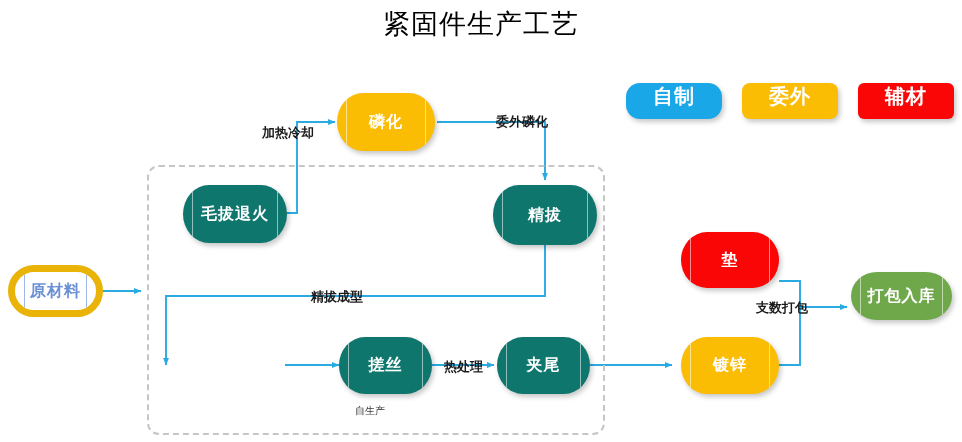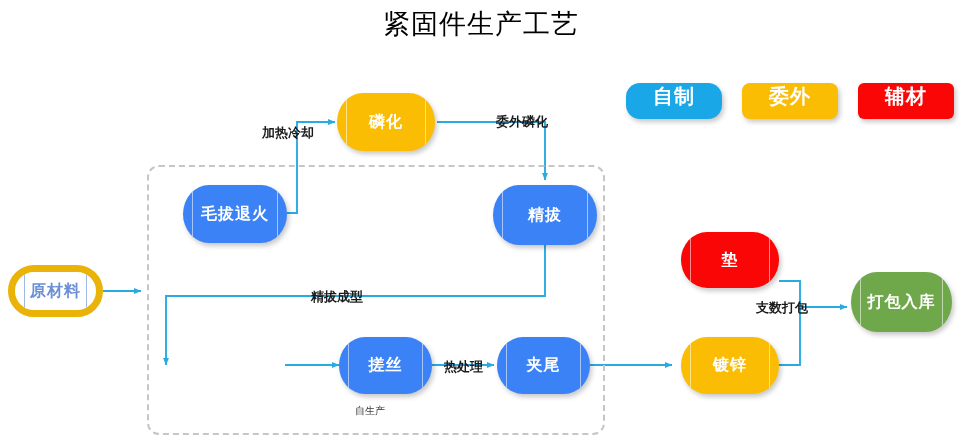--- a/index.html
+++ b/index.html
@@ -58,21 +58,21 @@
     position: absolute;
     top: 0;
     bottom: 0;
     width: 1px;
     background: rgba(255,255,255,0.55);
   }
   .node .lip-l { left: 9px; }
   .node .lip-r { right: 9px; }
   .node .lbl { position: relative; z-index: 2; }
 
-  .n-blue   { background: #3b82f6; text-align: right; }
+  .n-blue   { background: #0f766e; text-align: right; }
   .n-yellow { background: #fbbc04; }
   .n-red    { background: #fb0606; }
   .n-green  { background: #6fa74b; }
   .n-white  {
     background: #ffffff;
     color: #6b8fd4;
     border: 7px solid #eab308;
     box-shadow: none;
     font-weight: 700;
   }
@@ -200,21 +200,21 @@
     <span class="lip-r"></span>
     <span class="lbl">垫</span>
   </div>
 
   <div class="node n-yellow" style="left:681px; top:337px; width:98px; height:57px;">
     <span class="lip-l"></span>
     <span class="lip-r"></span>
     <span class="lbl">镀锌</span>
   </div>
 
-  <div class="node n-green" style="left:851px; top:272px; width:101px; height:60px;">
+  <div class="node n-green" style="left:851px; top:272px; width:101px; height:48px;">
     <span class="lip-l"></span>
     <span class="lip-r"></span>
     <span class="lbl">打包入库</span>
   </div>
 
   <div class="edge-label" style="left:262px; top:124px;">加热冷却</div>
   <div class="edge-label" style="left:496px; top:113px;">委外磷化</div>
   <div class="edge-label" style="left:311px; top:288px;">精拔成型</div>
   <div class="edge-label" style="left:444px; top:358px;">热处理</div>
   <div class="edge-label" style="left:756px; top:299px;">支数打包</div>

